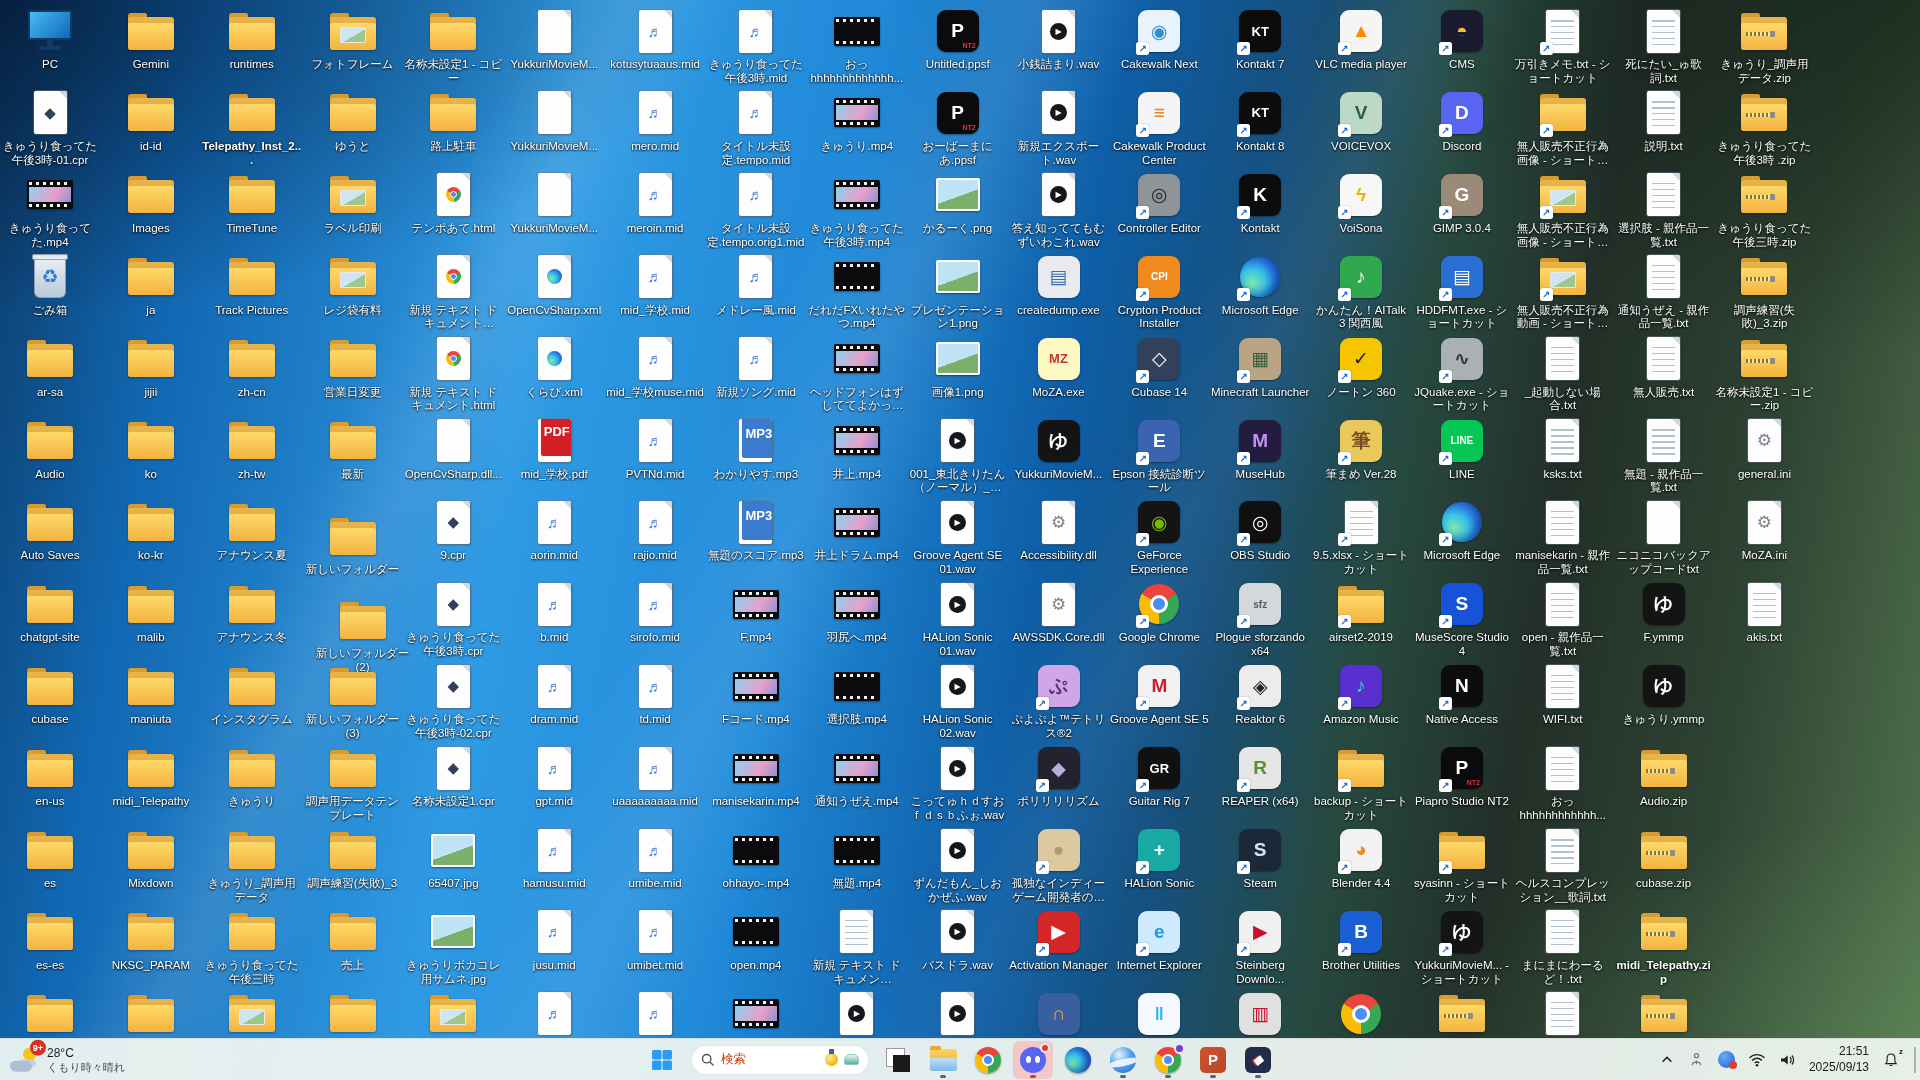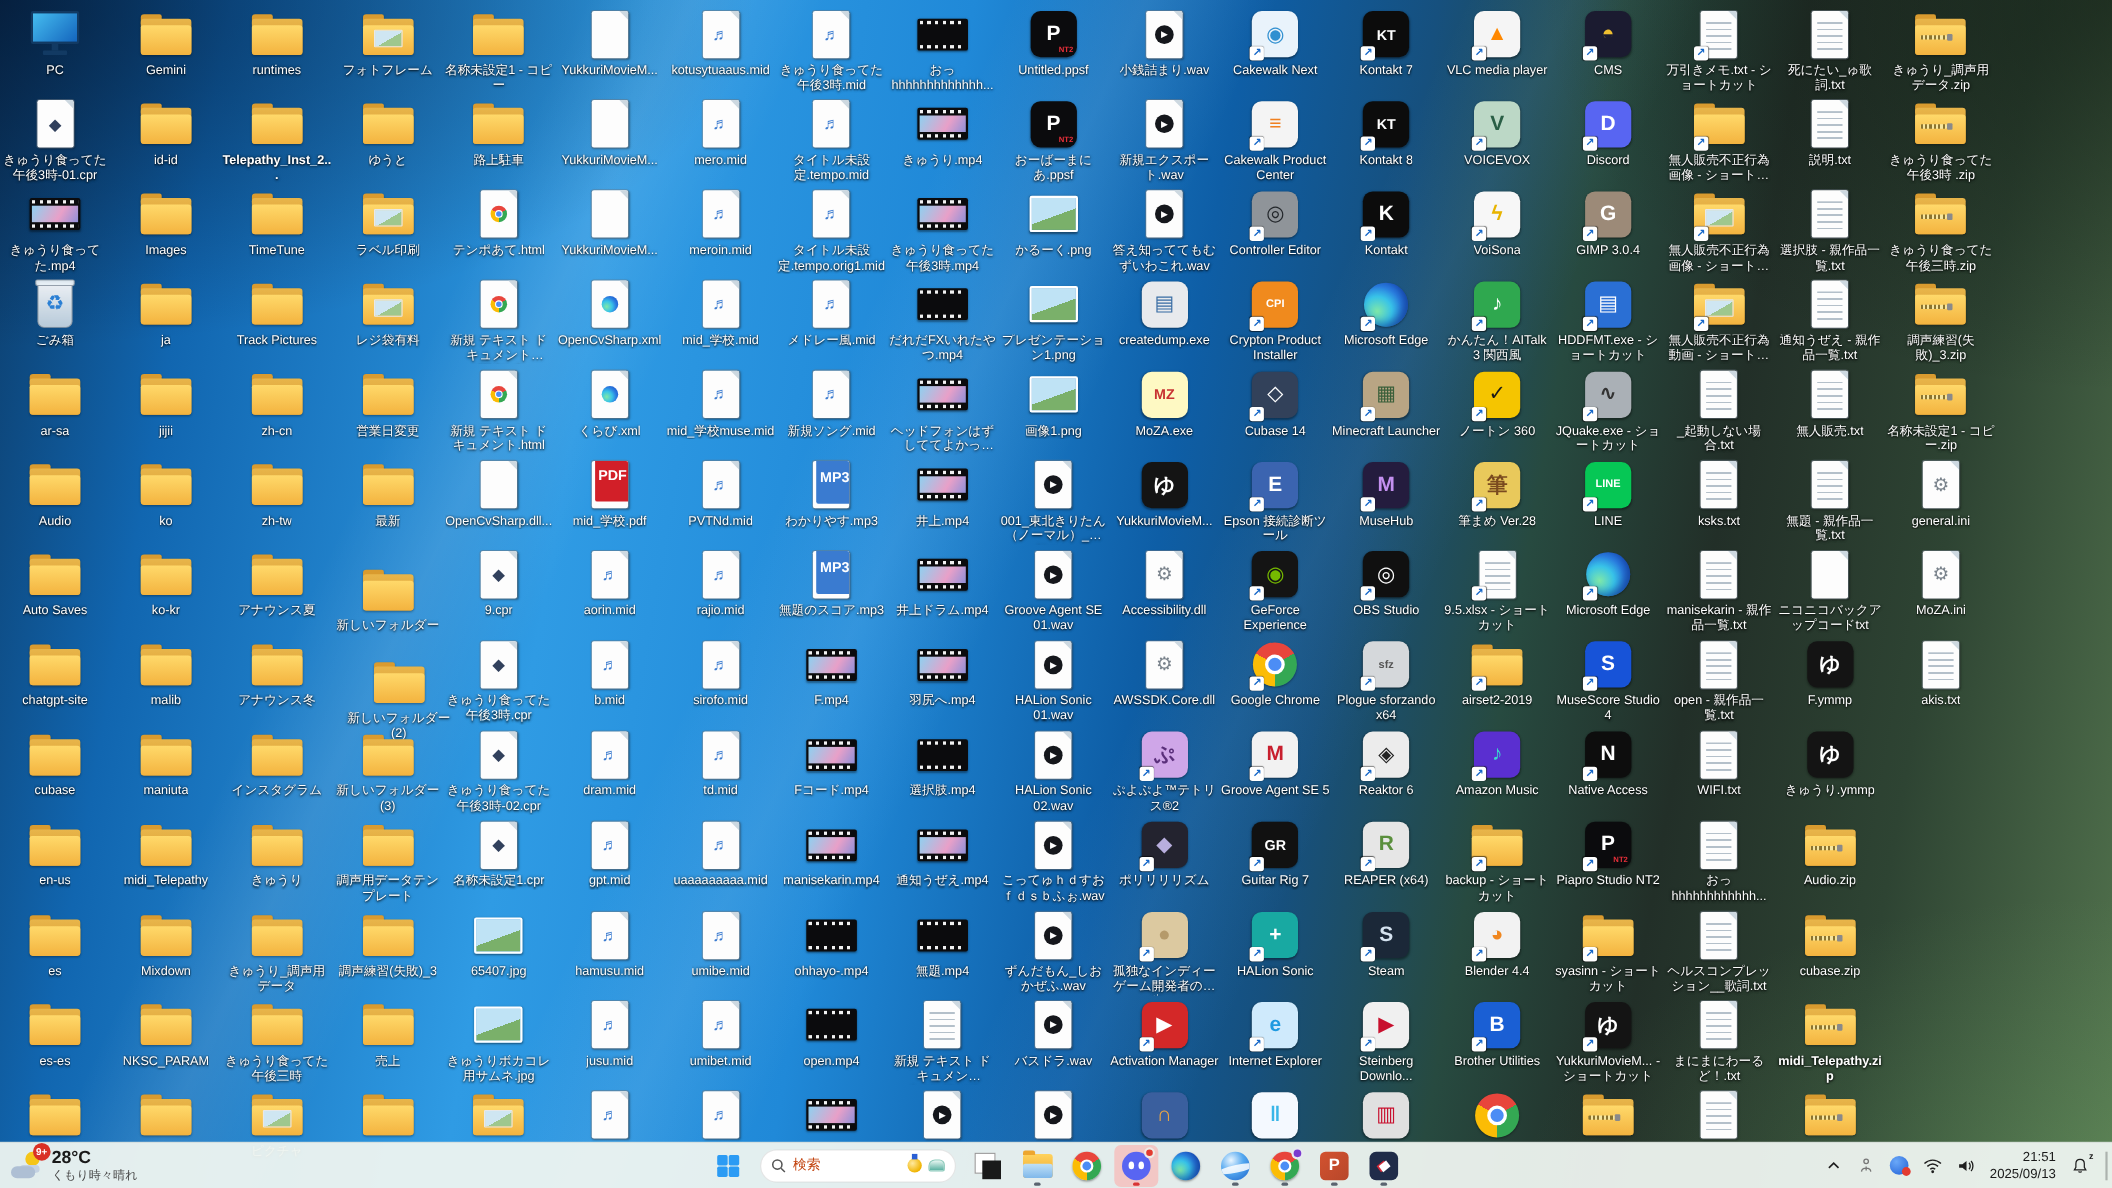--- a/index.html
+++ b/index.html
@@ -96,21 +96,21 @@
   .taskbar { position:absolute; left:0; right:0; bottom:0; height:42px; background:rgba(238,244,240,.95);
     border-top:1px solid rgba(0,0,0,.06); z-index:5; }
   .wx { position:absolute; left:10px; top:50%; transform:translateY(-50%); display:flex; align-items:center; gap:7px; cursor:pointer; }
   .wxi { position:relative; width:30px; height:28px; }
   .wxi::before { content:""; position:absolute; right:4px; top:2px; width:13px; height:13px; border-radius:50%; background:#f5c518; }
   .wxi::after { content:""; position:absolute; left:0; bottom:2px; width:22px; height:11px; border-radius:8px; background:#aebfd4;
     box-shadow:6px -3px 0 -2px #c4d2e2; }
   .badge { position:absolute; right:-6px; top:-6px; min-width:16px; height:16px; padding:0 3px; background:#d93025; color:#fff;
     font-size:9px; font-weight:bold; font-style:normal; border-radius:8px; display:flex; align-items:center; justify-content:center; z-index:2; }
   .wxt { display:flex; flex-direction:column; line-height:1.25; }
-  .wxt b { font-size:16px; color:#1a1a1a; font-weight:bold; }
+  .wxt b { font-size:12px; color:#1a1a1a; font-weight:normal; }
   .wxt i { font-style:normal; font-size:11px; color:#4a4a4a; }
 
   .center { position:absolute; left:50%; top:0; bottom:0; transform:translateX(-50%); display:flex; align-items:center; gap:5px; }
   .tba { position:relative; width:40px; height:38px; border:0; background:transparent; border-radius:6px; display:flex;
     align-items:center; justify-content:center; cursor:pointer; }
   .tba.act { background:#f2c7c5; }
   .tdot { position:absolute; bottom:1px; left:50%; transform:translateX(-50%); width:6px; height:3px; border-radius:2px; background:#5a6470; }
   .tdot.rd { background:#d83434; }
   .bdg { position:absolute; top:2px; right:3px; width:10px; height:10px; border-radius:50%; background:#e33b30; border:2px solid rgba(238,244,240,.95); }
   .pbadge { position:absolute; top:2px; right:3px; width:11px; height:11px; border-radius:50%; background:#7a3bd0; border:2px solid rgba(238,244,240,.95); }

